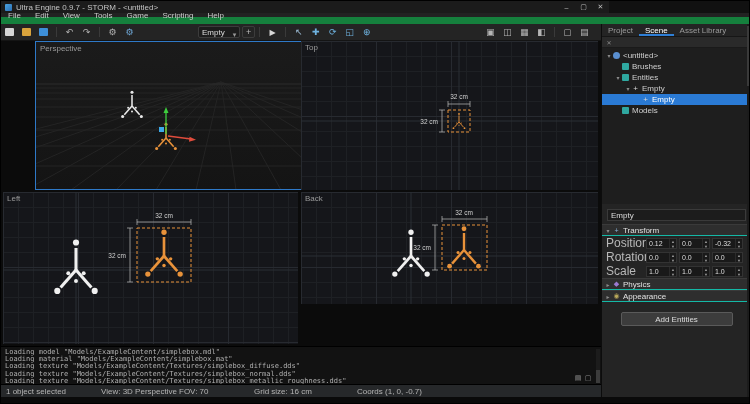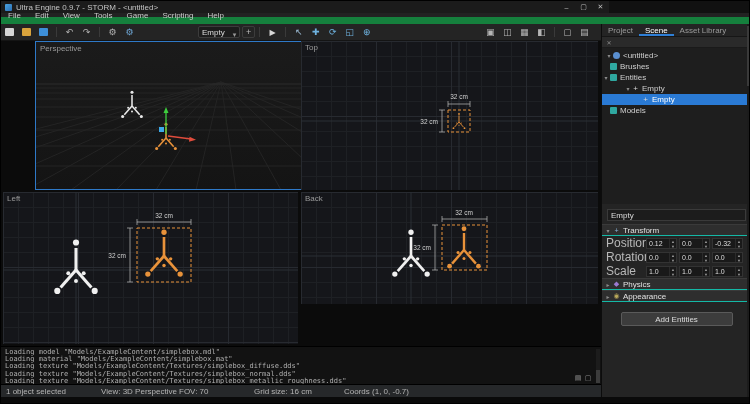--- a/index.html
+++ b/index.html
@@ -73,21 +73,21 @@
   #conscroll{position:absolute;right:1px;top:2px;width:4px;height:34px;background:#1c1c1c;}
   #conthumb{position:absolute;left:0;bottom:0;width:4px;height:13px;background:#3c3c3c;}
   #conbtns{position:absolute;right:8px;bottom:2px;display:flex;}
   .cico{width:10px;height:9px;display:flex;align-items:center;justify-content:center;font-size:7px;color:#8a8a8a;}
   .ico-copy::before{content:"▤";}
   .ico-clear::before{content:"▢";}
 
   
   #statusbar{position:absolute;left:0;top:383px;width:600px;height:13px;background:#26282a;border-top:1px solid #000;}
   #statusbar span{position:absolute;top:2px;font-size:8px;color:#b5b5b5;white-space:nowrap;}
-  #st-sel{left:5px;} #st-view{left:100px;} #st-fov{left:178px;} #st-grid{left:253px;} #st-coords{left:343px;}
+  #st-sel{left:5px;} #st-view{left:100px;} #st-fov{left:178px;} #st-grid{left:253px;} #st-coords{left:356px;}
   #bottomstrip{position:absolute;left:0;top:396px;width:750px;height:8px;background:#0a0a0a;}
 
   
   #panel{position:absolute;left:600px;top:23px;width:150px;height:373px;background:#242424;border-left:1px solid #0c0c0c;display:flex;flex-direction:column;}
   #tabs{height:13px;display:flex;background:#242424;border-bottom:1px solid #161616;flex:0 0 auto;}
   .tab{font-size:8px;color:#9a9a9a;padding:1px 6px 0 6px;line-height:12px;}
   .tab.active{color:#fff;border-bottom:2px solid #2f7fd6;}
   #minibar{height:11px;background:#2a2a2a;display:flex;align-items:center;flex:0 0 auto;border-bottom:1px solid #1a1a1a;}
   #minibar .cico{margin-left:2px;}
   .ico-x::before{content:"✕";font-size:6px;}
@@ -95,21 +95,21 @@
   .trow{height:11px;display:flex;align-items:center;font-size:8px;color:#cfcfcf;white-space:nowrap;}
   .trow.sel{background:#2a7ad4;color:#fff;}
   .tw{width:8px;text-align:center;font-size:6px;color:#8a8a8a;flex:0 0 auto;}
   .tw.exp::before{content:"▾";}
   .tw.col::before{content:"▸";}
   .tico{width:7px;height:7px;border-radius:1px;margin-right:3px;flex:0 0 auto;}
   .tico-world{background:#5a8fd0;border-radius:50%;}
   .tico-folder{background:#2fa8a0;}
   .tico-entity{background:transparent;color:#d8d8d8;font-size:8px;line-height:7px;text-align:center;}
   .tico-entity::before{content:"+";}
-  .d0{padding-left:3px;} .d1{text-align:right;} .d2{padding-left:22px;} .d3{padding-left:32px;}
+  .d0{padding-left:3px;} .d1{padding-left:12px;text-align:right;} .d2{padding-left:22px;} .d3{padding-left:32px;}
   #namefield{margin:5px 5px 3px 5px;height:12px;background:#1c1c1c;border:1px solid #3a3a3a;color:#ddd;font-size:8px;padding:0 3px;flex:0 0 auto;}
   .sechead{height:12px;background:#2e2e2e;border-top:1px solid #3a3a3a;border-bottom:1px solid #14b8a6;display:flex;align-items:center;flex:0 0 auto;}
   .sechead .tw{margin-left:2px;}
   .secico{width:9px;text-align:center;font-size:7px;margin-right:2px;}
   .sic-transform{color:#8ab4d8;} .sic-transform::before{content:"+";}
   .sic-appearance{color:#b8a85a;} .sic-appearance::before{content:"◉";}
   .sic-physics{color:#9a7ad0;} .sic-physics::before{content:"◆";}
   .sectitle{font-size:8px;color:#e0e0e0;}
   .xrow{height:14px;display:flex;align-items:center;padding-left:4px;flex:0 0 auto;}
   .xlabel{width:40px;font-size:12px;color:#b8b8b8;flex:0 0 auto;}

